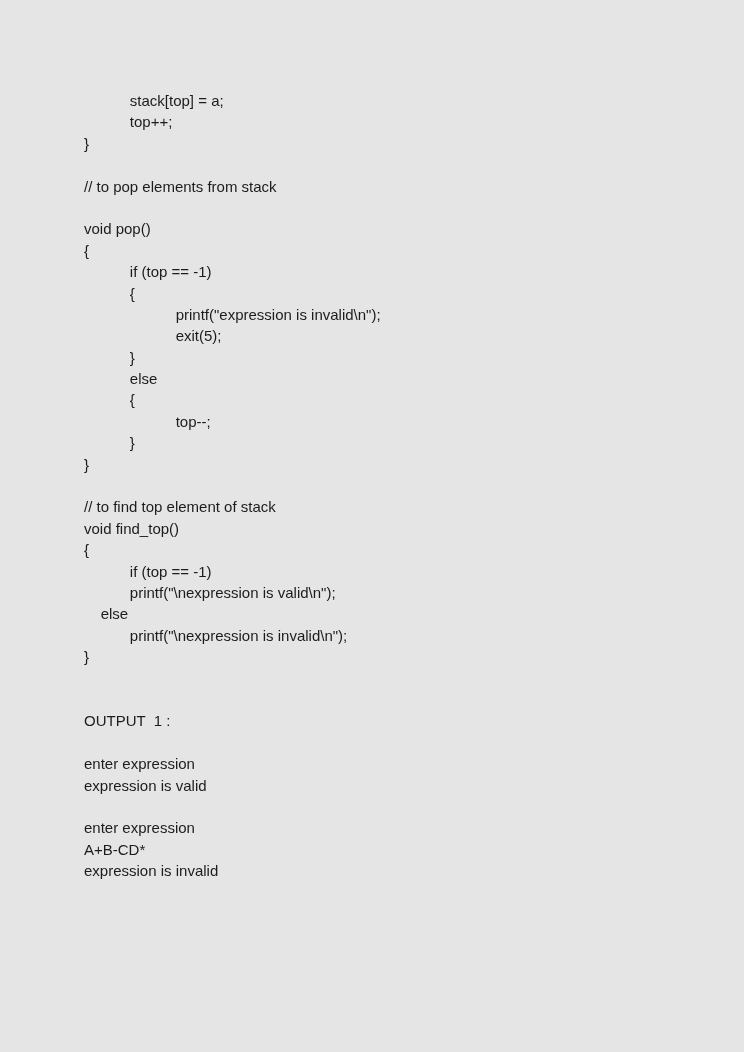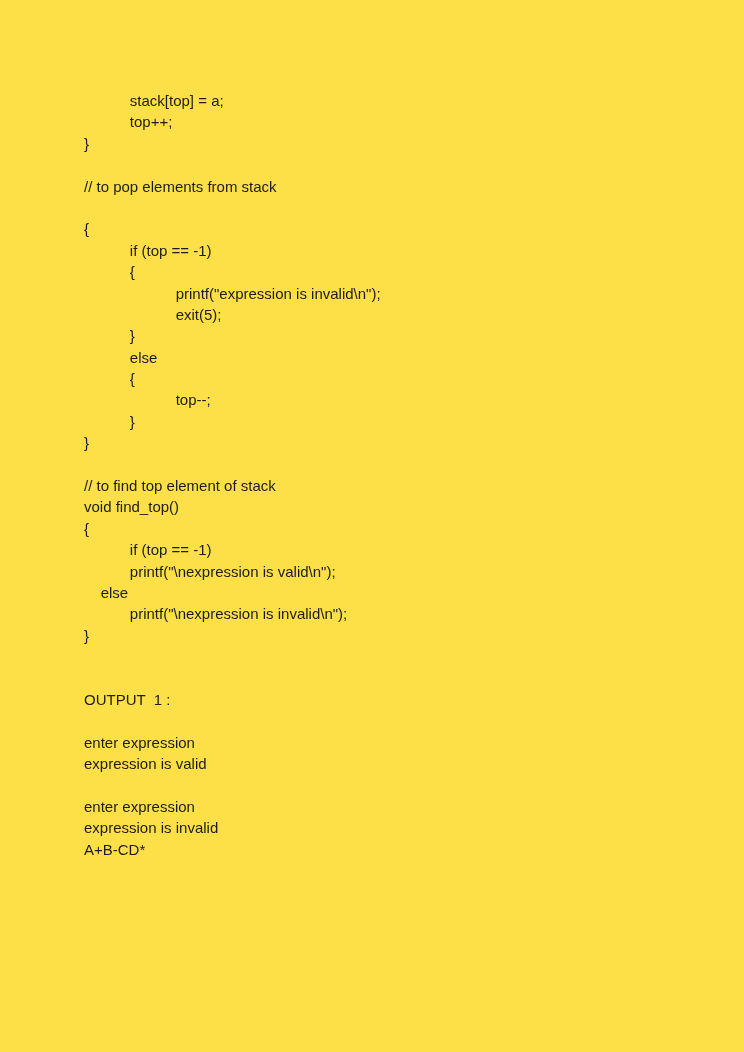--- a/index.html
+++ b/index.html
@@ -21,27 +21,28 @@
   .line {
     height: 21.4px;
     line-height: 21.4px;
     white-space: pre;
     font-family: "Liberation Sans", sans-serif;
   }
 </style>
 </head>
 <body>
 
-<div class="page" id="document-page" style="background: #fde047; color: rgb(28, 28, 28);">
+<div class="page" id="document-page" style="background: #e5e5e5; color: rgb(28, 28, 28);">
     <div class="line">           stack[top] = a;</div>
     <div class="line">           top++;</div>
     <div class="line">}</div>
     <div class="line"></div>
     <div class="line">// to pop elements from stack</div>
     <div class="line"></div>
+    <div class="line">void pop()</div>
     <div class="line">{</div>
     <div class="line">           if (top == -1)</div>
     <div class="line">           {</div>
     <div class="line">                      printf("expression is invalid\n");</div>
     <div class="line">                      exit(5);</div>
     <div class="line">           }</div>
     <div class="line">           else</div>
     <div class="line">           {</div>
     <div class="line">                      top--;</div>
     <div class="line">           }</div>
@@ -56,16 +57,16 @@
     <div class="line">           printf("\nexpression is invalid\n");</div>
     <div class="line">}</div>
     <div class="line"></div>
     <div class="line"></div>
     <div class="line">OUTPUT  1 :</div>
     <div class="line"></div>
     <div class="line">enter expression</div>
     <div class="line">expression is valid</div>
     <div class="line"></div>
     <div class="line">enter expression</div>
+    <div class="line">A+B-CD*</div>
     <div class="line">expression is invalid</div>
-    <div class="line">A+B-CD*</div>
     <div class="line"></div>
   </div>
 
 </body></html>

